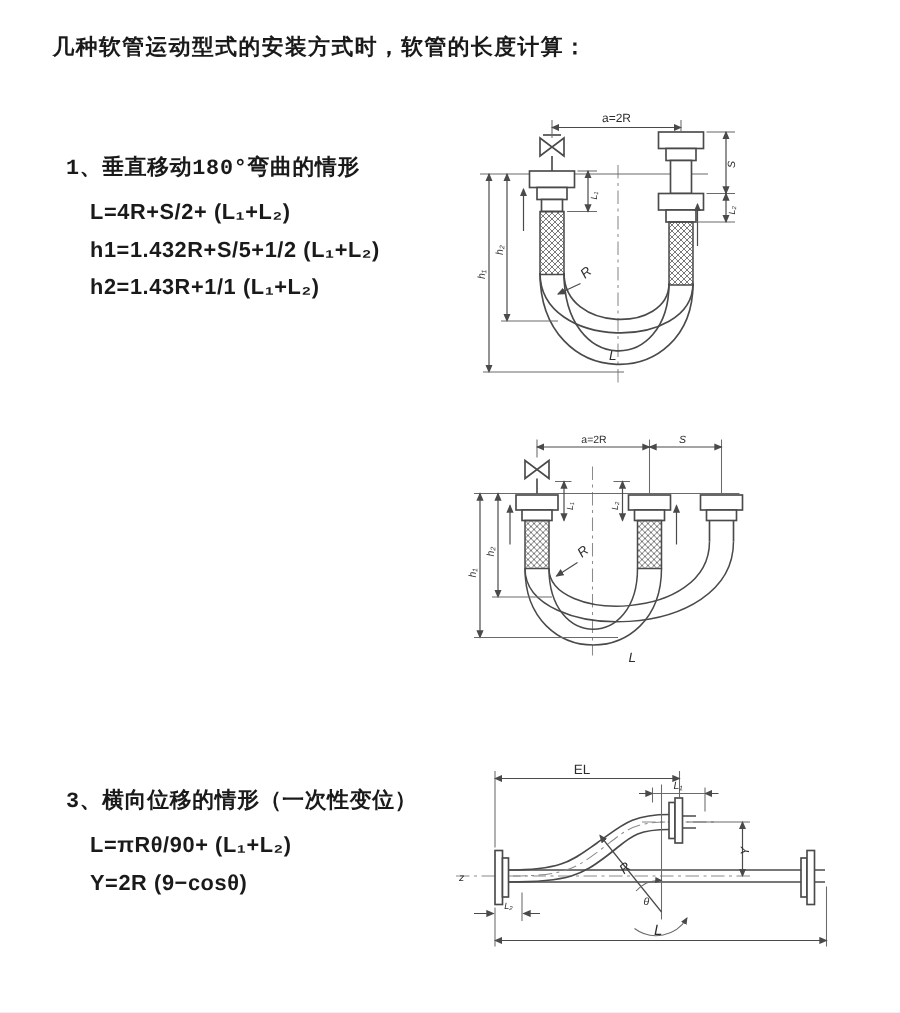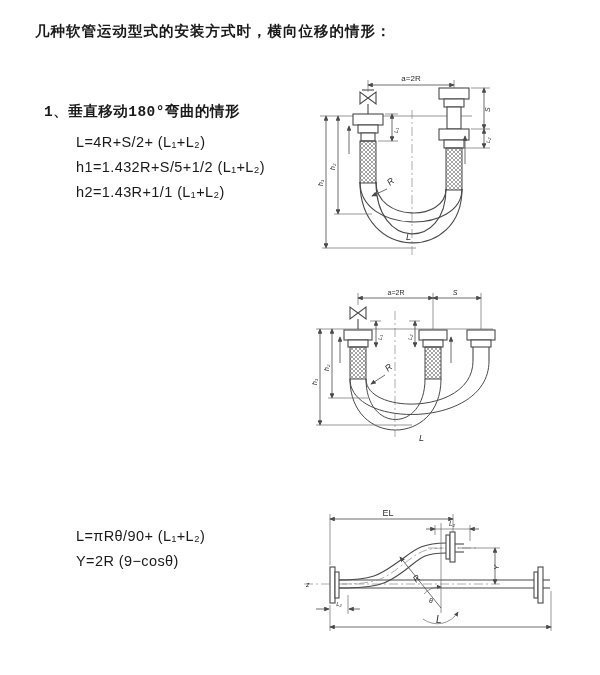--- a/index.html
+++ b/index.html
@@ -2,37 +2,37 @@
 <html><head>
 <meta charset="utf-8">
 <style>
   html,body{margin:0;padding:0;background:#e8e8e8;}
   .page{position:relative;width:600px;height:675px;background:#ffffff;overflow:hidden;
         font-family:"Liberation Sans","DejaVu Sans",sans-serif;color:#1a1a1a;}
   .title{position:absolute;left:35px;top:22px;font-size:14.5px;font-weight:bold;letter-spacing:1px;}
   .section{position:absolute;left:44px;width:280px;}
   .sec1{top:102px;} .sec2{top:299px;} .sec3{top:524px;}
   .heading{font-size:14.5px;font-weight:bold;letter-spacing:0.5px;margin:0 0 9px 0;font-family:Liberation Mono, monospace;}
-  .formula{font-size:14.5px;font-weight:400;letter-spacing:0.4px;line-height:25px;margin-left:32px;white-space:nowrap;}
+  .formula{font-size:14.5px;font-weight:700;letter-spacing:0.4px;line-height:25px;margin-left:16px;white-space:nowrap;}
   svg{position:absolute;}
   .d{stroke:#4a4a4a;stroke-width:1.1;fill:none;}
   .d2w{stroke:#4a4a4a;stroke-width:1;fill:none;}
   .t{stroke:#6a6a6a;stroke-width:0.7;fill:none;}
   .dim{stroke:#4a4a4a;stroke-width:0.8;fill:none;}
   .cl{stroke:#8a8a8a;stroke-width:0.7;fill:none;stroke-dasharray:9 3 2 3;}
   .fr{fill:#ffffff;stroke:#4a4a4a;stroke-width:1.1;}
   .lb{font-family:"Liberation Sans","DejaVu Sans",sans-serif;font-style:italic;fill:#2d2d2d;}
   .ls{font-family:"Liberation Sans","DejaVu Sans",sans-serif;fill:#2d2d2d;}
 </style>
 </head>
 <body>
 
 <div class="page">
 
-  <div class="title">几种软管运动型式的安装方式时，横向位移的情形：</div>
+  <div class="title">几种软管运动型式的安装方式时，软管的长度计算：</div>
 
   <div class="section sec1">
     <div class="heading">1、垂直移动180°弯曲的情形</div>
     <div class="formula">L=4R+S/2+ (L₁+L₂)</div>
     <div class="formula">h1=1.432R+S/5+1/2 (L₁+L₂)</div>
     <div class="formula">h2=1.43R+1/1 (L₁+L₂)</div>
   </div>
 
   <svg style="left:308px;top:66px;" width="290" height="200" viewBox="0 0 290 200">
     <defs>
@@ -194,20 +194,21 @@
       <text class="lb" font-size="6" transform="translate(104,55) rotate(-90)">L₂</text>
     </g>
     <g>
       <line class="dim" x1="77" y1="90" x2="63" y2="99" marker-end="url(#ar2)"></line>
       <text class="lb" font-size="9" transform="translate(80,87) rotate(-40)">R</text>
     </g>
     <text class="lb" font-size="9" x="111" y="156">L</text>
   </svg>
 
   <div class="section sec3">
+    <div class="heading">3、横向位移的情形（一次性变位）</div>
     <div class="formula">L=πRθ/90+ (L₁+L₂)</div>
     <div class="formula">Y=2R (9−cosθ)</div>
   </div>
 
   <svg style="left:296px;top:503px;" width="302" height="142" viewBox="0 0 302 142">
     <defs>
       <marker id="ar3" markerWidth="7" markerHeight="6" refX="6" refY="3" orient="auto-start-reverse">
         <path d="M0,0L7,3L0,6z" fill="#4a4a4a"></path>
       </marker>
     </defs>

